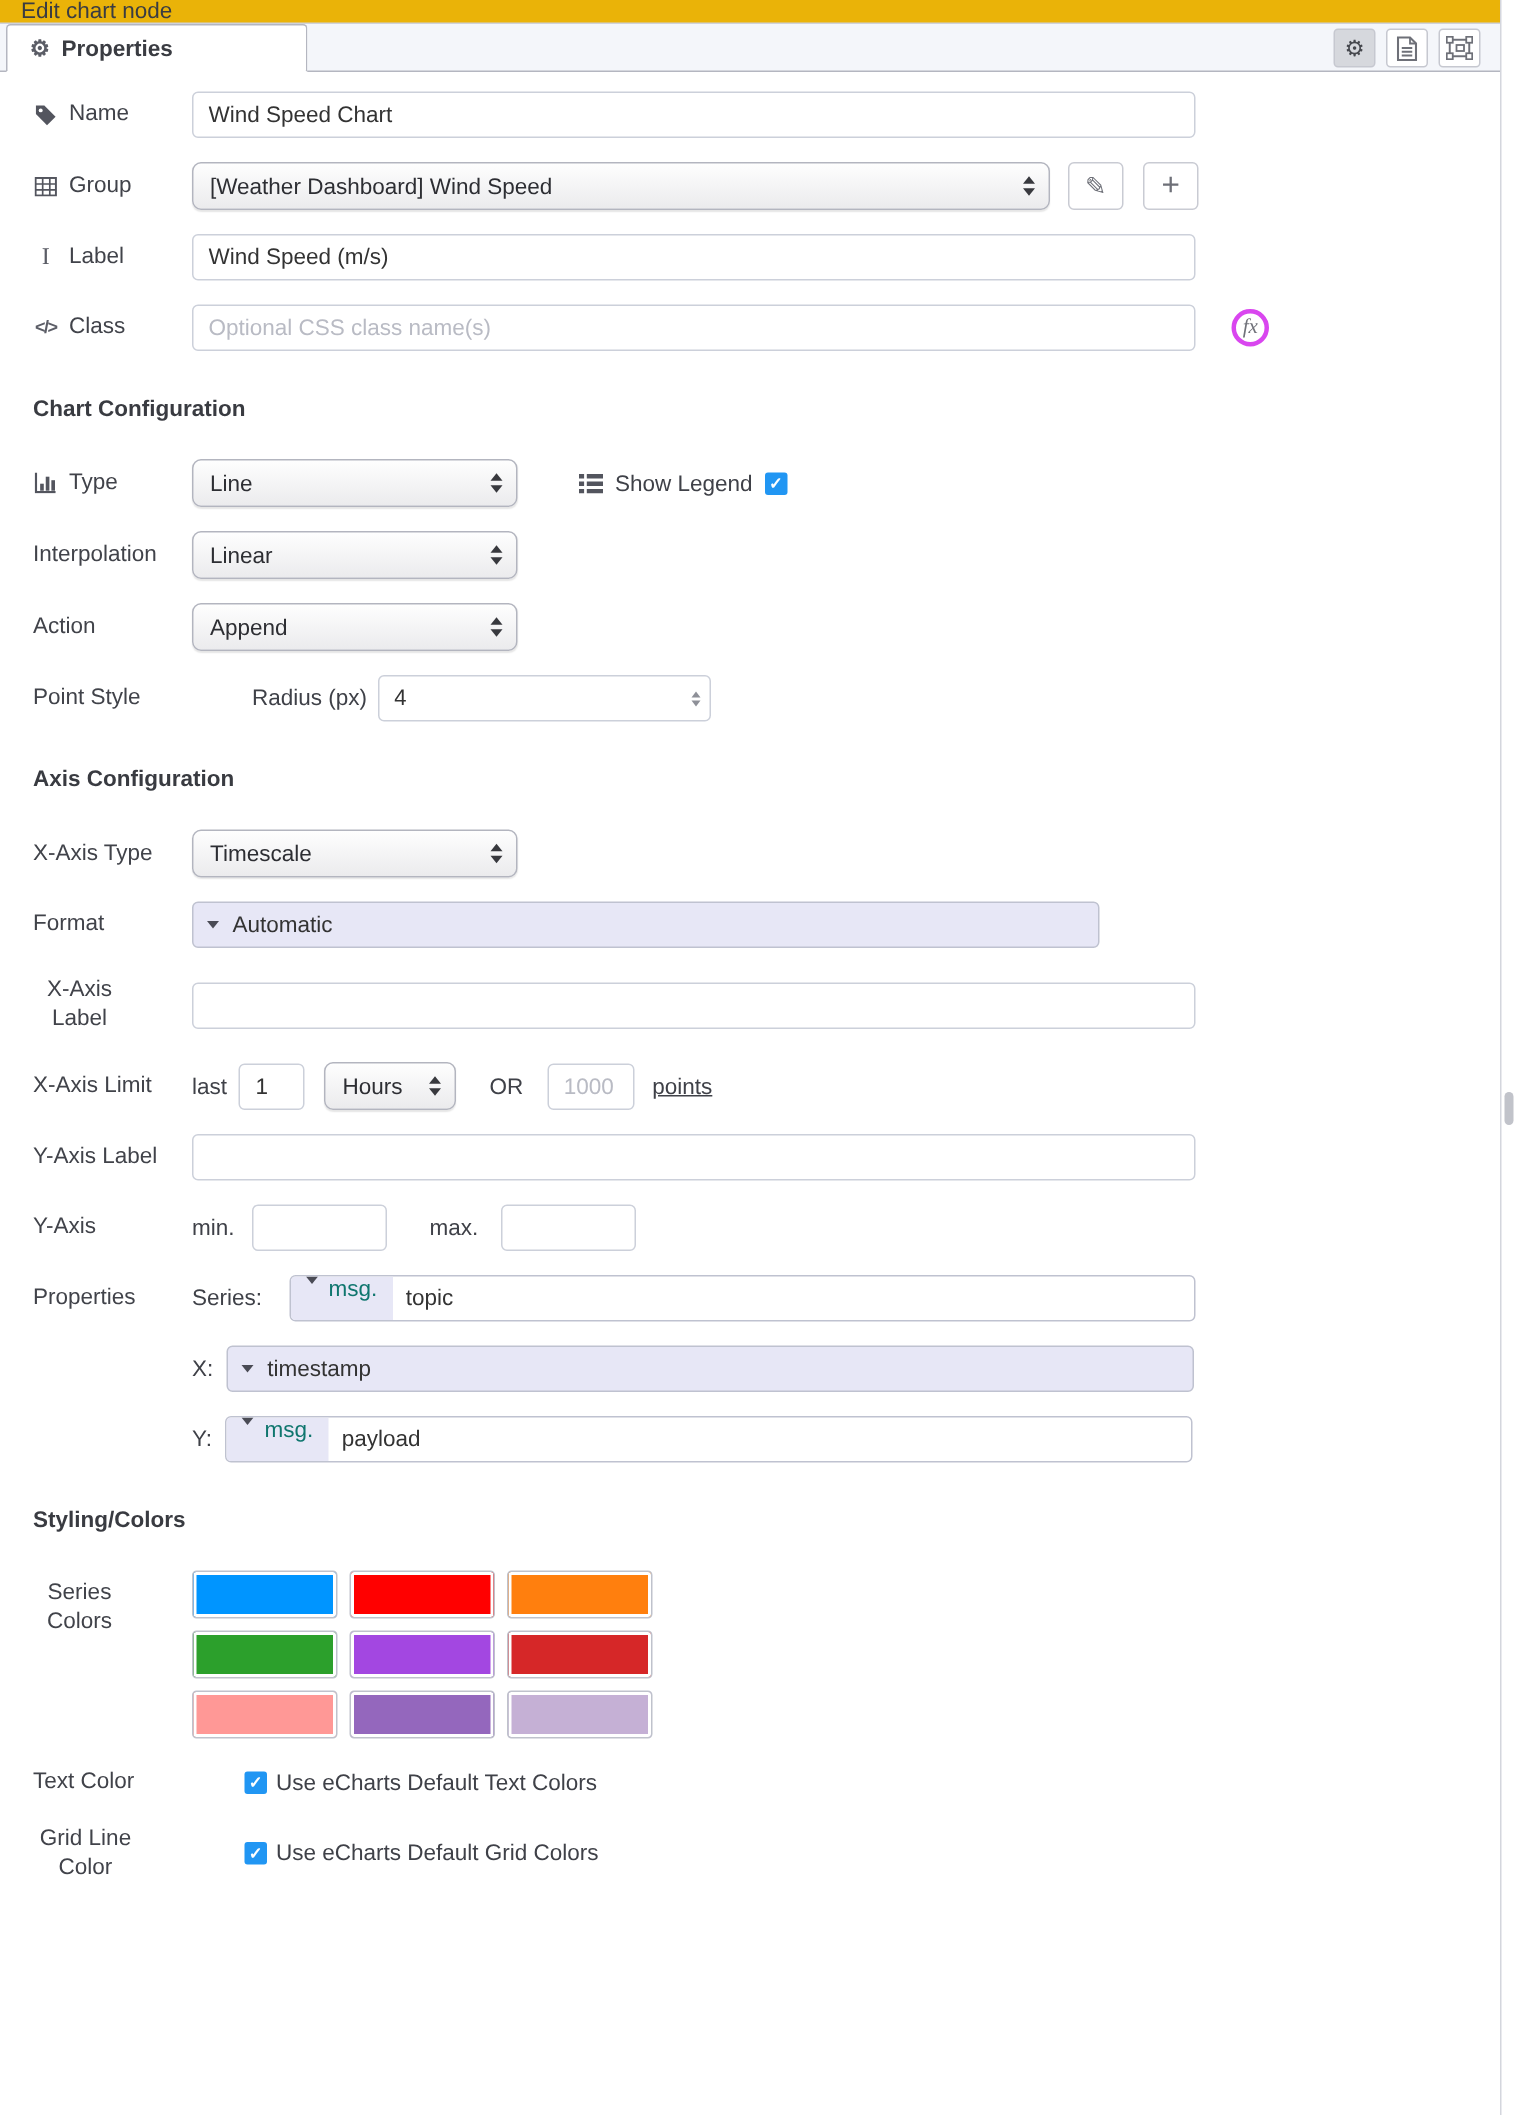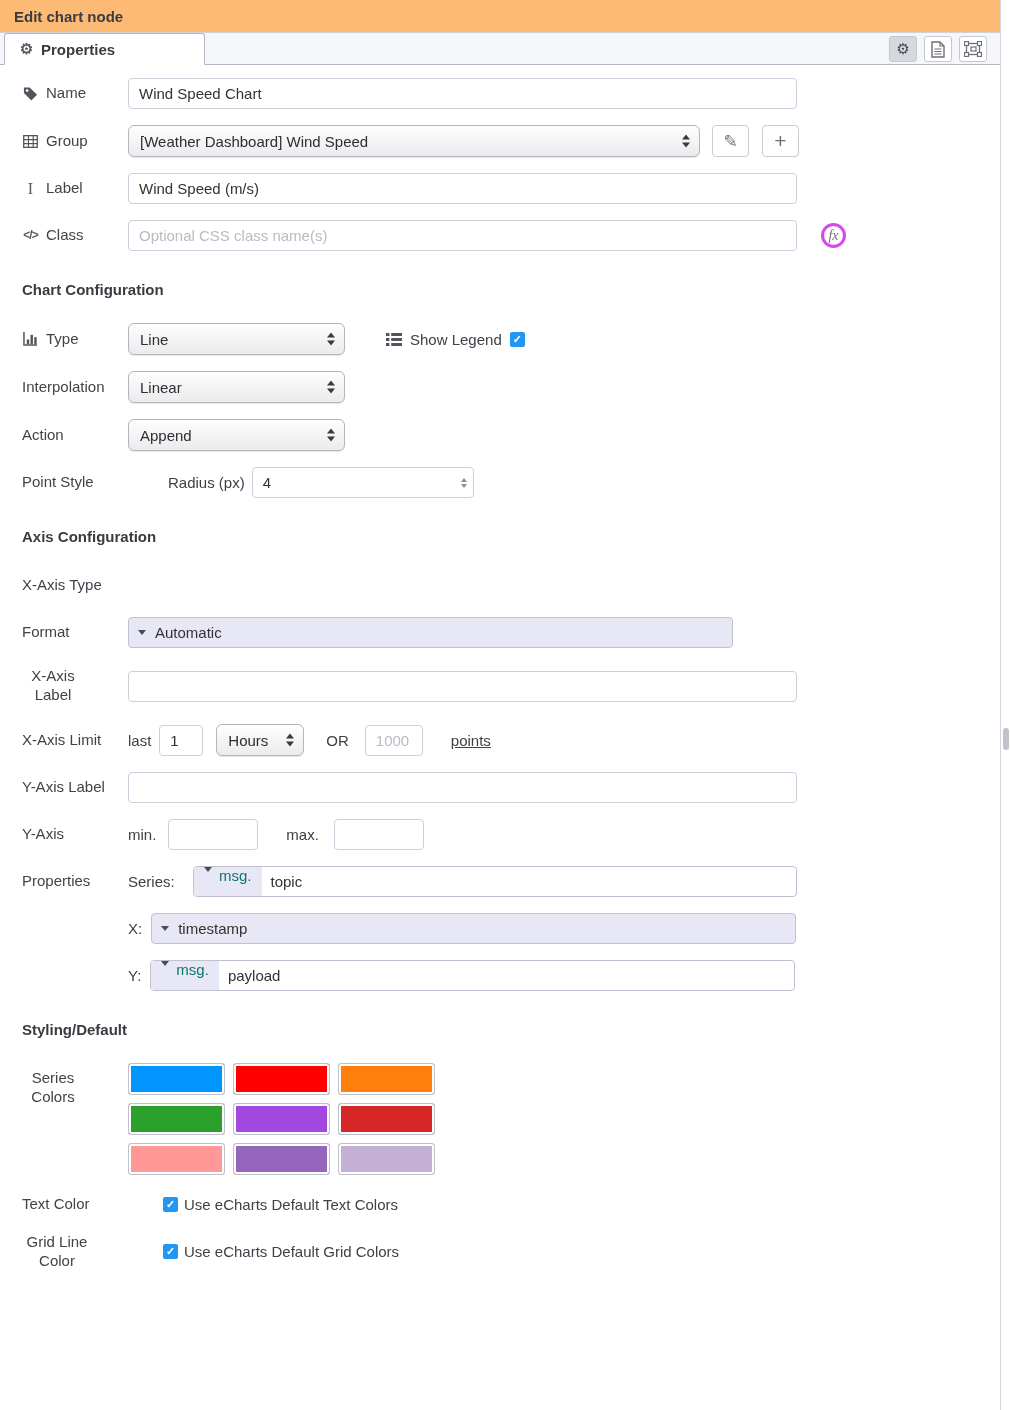--- a/index.html
+++ b/index.html
@@ -1,21 +1,21 @@
 <!DOCTYPE html>
 <html style="--accent: #2196F3; --done: #99101E; --lav: #E7E7F6;"><head>
 <meta charset="utf-8">
 <style>
   * { margin:0; padding:0; box-sizing:border-box; }
   html,body { width:1010px; height:1410px; background:#fff; font-family:"Liberation Sans", sans-serif; font-size:15px; color:#3f4148; }
   .dialog { position:relative; width:1010px; height:1410px; overflow:hidden; }
   .content { width:1000px; }
 
   
-  .hdr { height:33px; background:#fdba74; border-bottom:1px solid #cfd2da; display:flex; align-items:center; padding-left:14px; font-weight:bold; color:#3a3c42; }
+  .hdr { height:16px; background:#eab308; border-bottom:1px solid #cfd2da; display:flex; align-items:center; padding-left:14px; font-weight:normal; color:#3a3c42; }
 
   
   .toolbar { height:55px; background:#f4f6fa; display:flex; align-items:center; padding:0 21px 0 10px; }
   .btn { height:34px; padding:0 16px; background:#fff; border:1px solid #c9cbd3; border-radius:3px; font-family:inherit; font-size:15px; color:#8a8c93; cursor:pointer; }
   .btn + .btn { margin-left:10px; }
   .spacer { flex:1; }
   .btn.cancel { color:#56585f; padding:0 21px; }
   .btn.done { background:var(--done,#99101E); border-color:var(--done,#99101E); color:#fff; padding:0 21px; margin-left:16px; }
 
   
@@ -254,20 +254,27 @@
           </span>
         </div>
       </div>
 
       <div class="section">Axis Configuration</div>
 
       <div class="row">
         <div class="lbl">
             <span class="txt">X-Axis Type</span>
           </div>
+        <div class="select">
+          <span>Timescale</span>
+          <span class="arrows">
+              <i class="tri-up"></i>
+              <i class="tri-down"></i>
+            </span>
+        </div>
       </div>
 
       <div class="row">
         <div class="lbl">
             <span class="txt">Format</span>
           </div>
         <div class="typed full" style="width:605px;">
           <span class="val" style="gap:9px;">
               <i class="caret"></i>
               <span>Automatic</span>
@@ -290,21 +297,21 @@
         <input class="input" style="width: 44px;" value="1">
         <div class="select" style="width:88px; margin-left:13px;">
           <span>Hours</span>
           <span class="arrows">
               <i class="tri-up"></i>
               <i class="tri-down"></i>
             </span>
         </div>
         <span style="margin:0 16px 0 22px;">OR</span>
         <input class="input" style="width: 58px;" placeholder="1000">
-        <span style="margin-left:28px;text-decoration:underline;">points</span>
+        <span style="margin-left:12px;text-decoration:underline;">points</span>
       </div>
 
       <div class="row">
         <div class="lbl">
             <span class="txt">Y-Axis Label</span>
           </div>
         <input class="input w-full" value="" style="">
       </div>
 
       <div class="row">
@@ -347,21 +354,21 @@
         <span style="margin-right:9px;">Y:</span>
         <div class="typed" style="width:645px;">
           <span class="prefix">
               <i class="caret"></i>
               <span>msg.</span>
             </span>
           <span class="val">payload</span>
         </div>
       </div>
 
-      <div class="section">Styling/Default</div>
+      <div class="section">Styling/Colors</div>
 
       <div class="row" style="align-items:flex-start; margin-bottom:14px;">
         <div class="lbl narrow" style="padding-top:6px;">
             <span class="txt">Series Colors</span>
           </div>
         <div class="swgrid">
             <div class="swatch" style="background: rgb(0, 149, 255);"></div>
             <div class="swatch" style="background: rgb(255, 0, 0);"></div>
             <div class="swatch" style="background: rgb(255, 127, 14);"></div>
             <div class="swatch" style="background: rgb(44, 160, 44);"></div>

